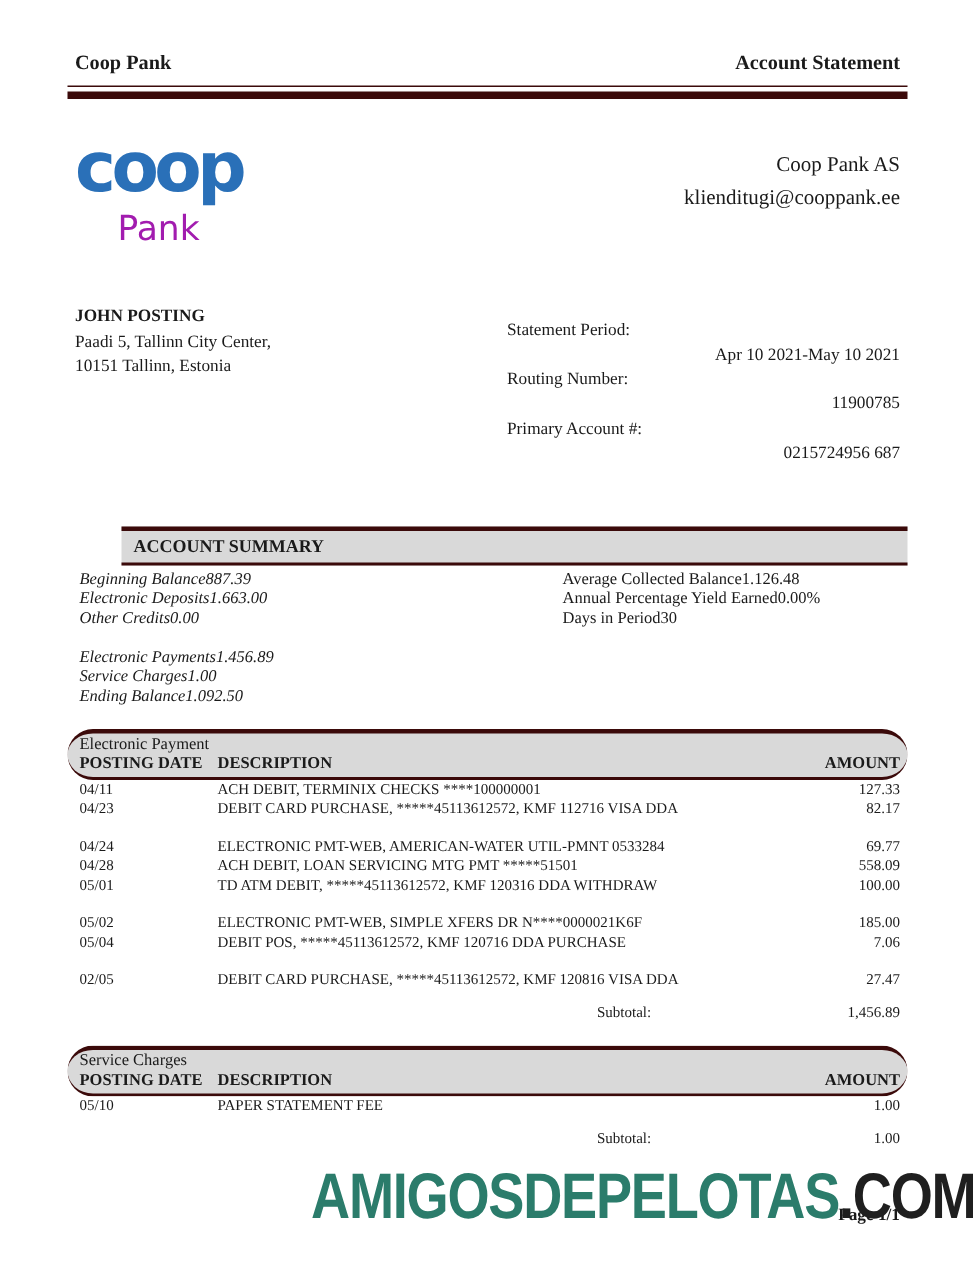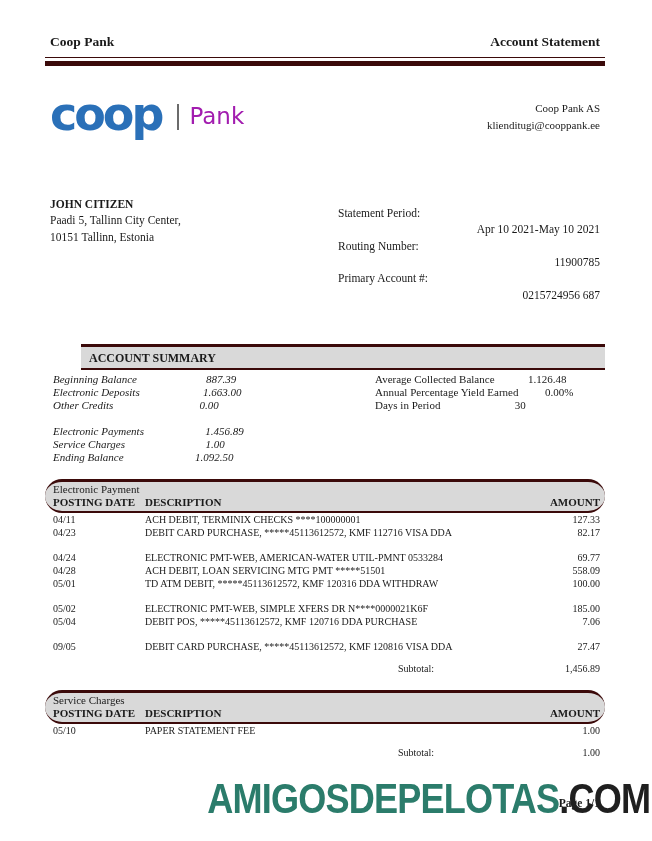--- a/index.html
+++ b/index.html
@@ -13,25 +13,25 @@
   }
   .page { position:absolute; inset:0; padding:30px 47px 0 45px; }
 
   
   .doc-header { display:flex; justify-content:space-between; font-weight:bold; font-size:13.5px; padding:4px 5px 5px 5px; }
   .rule-thin  { border-top:1.5px solid var(--accent-maroon,#3b0a0a); margin-top:2px; }
   .rule-thick { height:5px; background:var(--accent-maroon,#3b0a0a); margin-top:3px; }
 
   
   .brand-row { display:flex; justify-content:space-between; align-items:flex-start; margin-top:26px; padding:0 5px; }
-  .logo { display:flex; align-items:center; height:44px; }
+  .logo { display:flex; align-items:center; height:44px;flex-direction:column; }
   .logo-coop { font-family:"DejaVu Sans", sans-serif; font-weight:bold; font-size:46px; line-height:38px; letter-spacing:-3px; color:var(--logo-blue,#2a70b8); }
   .logo-bar  { display:inline-block; width:2px; height:26px; background:#6b6b6b; margin:6px 10px 0 16px; }
   .logo-pank { font-family:"DejaVu Sans", sans-serif; font-size:23px; color:#a21caf; margin-top:4px; letter-spacing:0; }
-  .company-block { text-align:right; font-size:11px; line-height:1.55; margin-top:8px; }
+  .company-block { text-align:right; font-size:14px; line-height:1.55; margin-top:8px; }
 
   
   .info-row { display:flex; justify-content:space-between; margin-top:60px; padding:0 5px; }
   .customer { font-size:11.5px; line-height:1.42; }
   .customer-name { font-weight:bold; }
   .statement-info { width:262px; font-size:11.5px; line-height:1.42; margin-top:9px; }
   .si-row { display:flex;flex-direction:column; }
   .si-label { white-space:nowrap; }
   .si-value { flex:1; text-align:right; white-space:nowrap; }
 
@@ -45,21 +45,21 @@
   }
 
   
   .summary-section { margin-top:41px; }
   .summary-title { font-weight:bold; font-size:12px; }
   .summary-body { display:flex; padding:3px 5px 0 8px; font-size:11px; line-height:13px; }
   .summary-col-left  { width:252px;font-style:italic; }
   .summary-col-right { flex:1; margin-left:70px; }
   .sum-row { display:flex; }
   .sum-label { white-space:nowrap; }
-  .sum-value { flex:1; text-align:center; white-space:nowrap; }
+  .sum-value { flex:1; text-align:left; white-space:nowrap; }
   .sum-group.gap { margin-top:13px; }
 
   
   .tbl { margin-top:15px; }
   .tbl-head {
     background:var(--header-gray,#d9d9d9);
     border-top:3px solid var(--accent-maroon,#3b0a0a);
     border-bottom:2px solid var(--accent-maroon,#3b0a0a);
     padding:1px 5px 2px 8px;
     font-size:11px; line-height:13px;border-radius:17px;
@@ -108,21 +108,21 @@
       <span class="logo-pank">Pank</span>
     </div>
     <div class="company-block">
       <div>Coop Pank AS</div>
       <div>klienditugi@cooppank.ee</div>
     </div>
   </div>
 
   <div class="info-row">
     <div class="customer">
-      <div class="customer-name">JOHN CITIZEN</div>
+      <div class="customer-name">JOHN POSTING</div>
       <div>Paadi 5, Tallinn City Center,</div>
       <div>10151 Tallinn, Estonia</div>
     </div>
     <div class="statement-info">
       <div class="si-row">
         <span class="si-label">Statement Period:</span>
         <span class="si-value">Apr 10 2021-May 10 2021</span>
       </div>
       <div class="si-row">
         <span class="si-label">Routing Number:</span>
@@ -236,21 +236,21 @@
               <span class="c-amt">185.00</span>
             </div>
             <div class="t-row">
               <span class="c-date">05/04</span>
               <span class="c-desc">DEBIT POS, *****45113612572, KMF 120716 DDA PURCHASE</span>
               <span class="c-amt">7.06</span>
             </div>
           </div>
           <div class="row-group gap">
             <div class="t-row">
-              <span class="c-date">09/05</span>
+              <span class="c-date">02/05</span>
               <span class="c-desc">DEBIT CARD PURCHASE, *****45113612572, KMF 120816 VISA DDA</span>
               <span class="c-amt">27.47</span>
             </div>
           </div>
           <div class="subtotal-row">
             <span class="st-spacer"></span>
             <span class="st-label">Subtotal:</span>
             <span class="c-amt">1,456.89</span>
           </div>
         </div>

